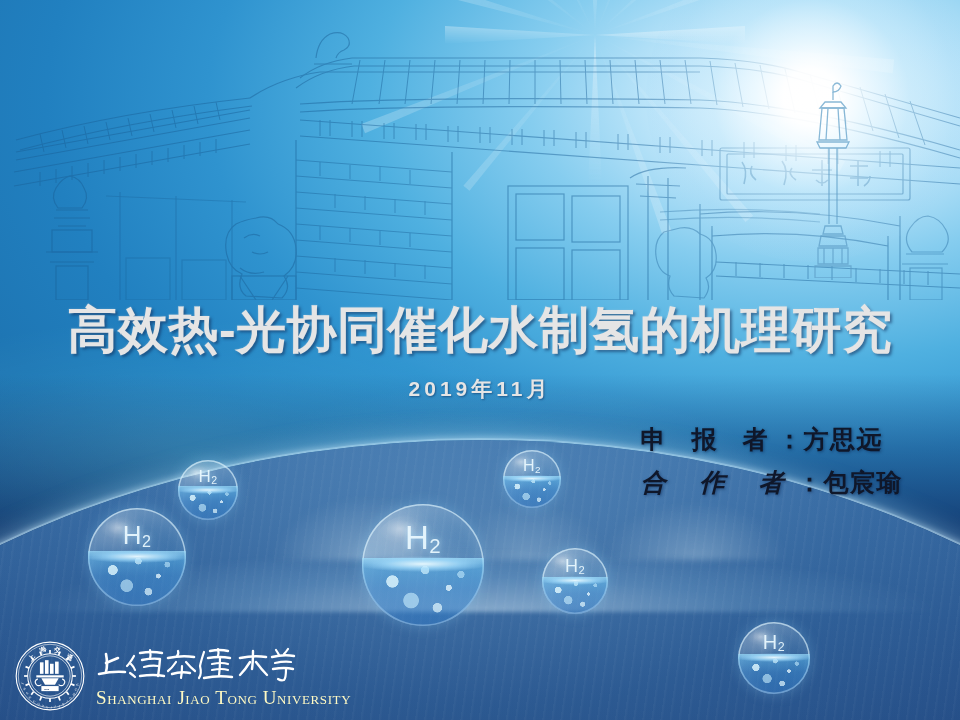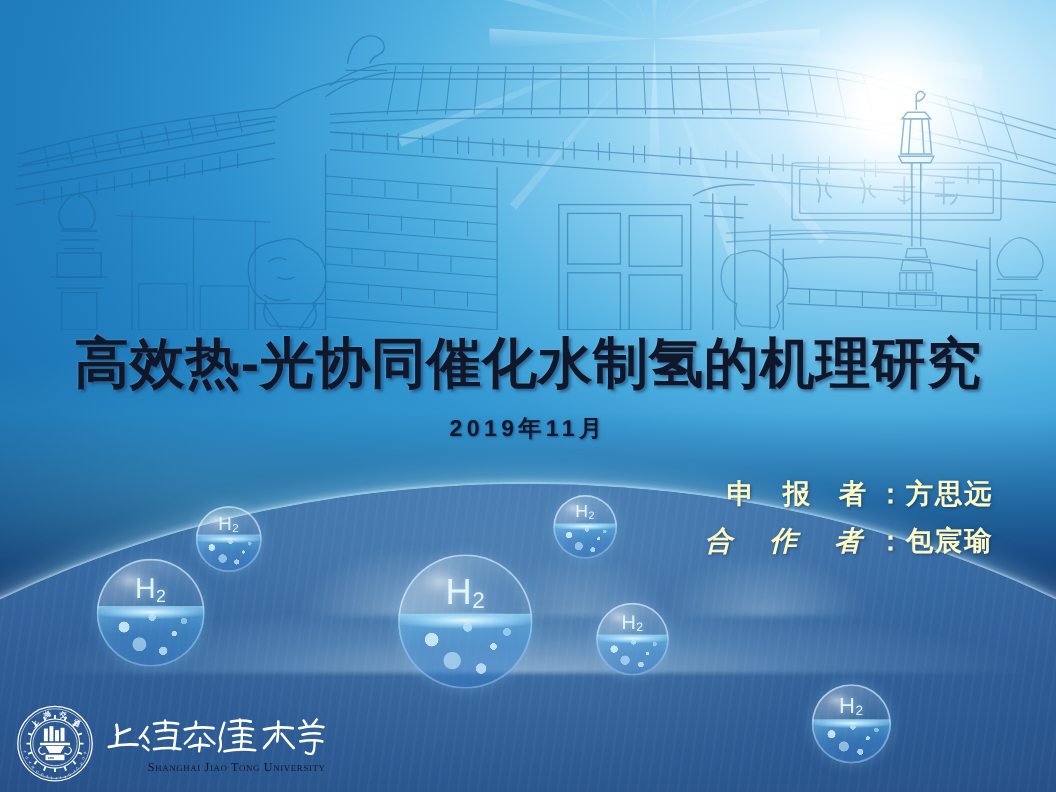--- a/index.html
+++ b/index.html
@@ -232,48 +232,48 @@
     top: 0.18em;
   }
 
   
   .title {
     position: absolute;
     left: 0;
     top: 297px;
     width: 960px;
     text-align: center;
-    color: #0f172a;
+    color: #e5e5e5;
     font-family: "Liberation Sans", sans-serif;
     font-weight: bold;
     font-size: 50px;
     letter-spacing: 0.5px;
     white-space: nowrap;
     text-shadow:
       2px 2px 3px rgba(12,40,86,0.55),
       0 0 2px rgba(255,255,255,0.35);
   }
   .date {
     position: absolute;
     left: 0;
     top: 375px;
     width: 960px;
     text-align: center;
-    color: #0f172a;
+    color: #e5e5e5;
     font-weight: bold;
     font-size: 21px;
     letter-spacing: 4px;
     text-shadow: 1px 1px 2px rgba(12,40,86,0.5);
   }
   .presenters {
     position: absolute;
     right: 57px;
-    top: 428px;
-    text-align: right;
-    color: #fef9c3;
+    top: 418px;
+    text-align: left;
+    color: #0f172a;
     font-weight: bold;
     font-size: 25px;
     line-height: 43px;
     letter-spacing: 1.5px;
     text-shadow: 1px 1px 3px rgba(10,36,80,0.55);
   }
   .presenters .role {
     letter-spacing: 1.5px;
   }
   .presenters .role.pad-1 { letter-spacing: 9.5px; }
@@ -285,23 +285,23 @@
     left: 14px;
     bottom: 8px;
     display: flex;
     align-items: center;
     gap: 10px;
   }
   .seal { width: 72px; height: 72px; flex: none; }
   .logo-words { display: flex; flex-direction: column; gap: 1px; }
   .logo-cn { width: 200px; height: 42px; display: block; }
   .logo-en {
-    color: #0f172a;
+    color: #fef9c3;
     font-family: "Liberation Serif", serif;
-    font-size: 11px;
+    font-size: 19px;
     letter-spacing: 0.6px;
     font-variant: small-caps;
     text-align: right;
     width: 200px;
     white-space: nowrap;
   }
 </style>
 </head>
 <body>
 

